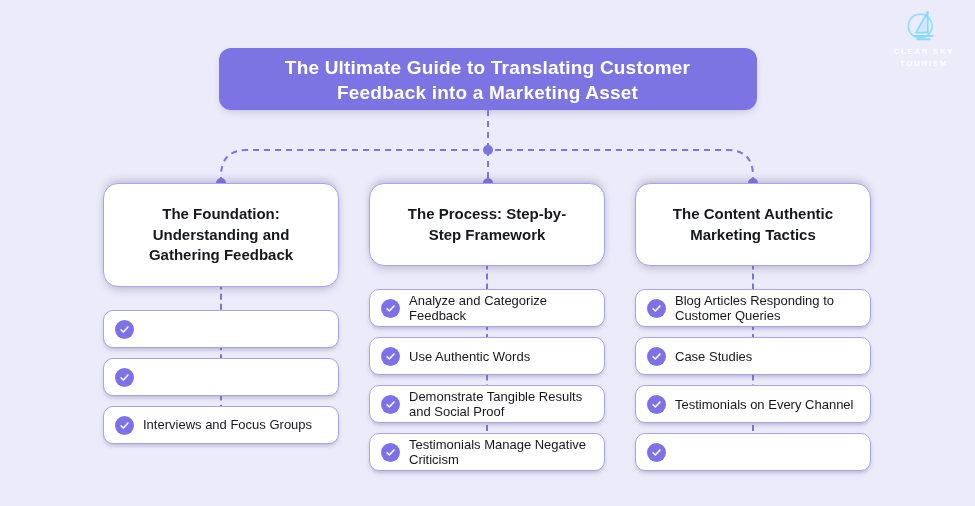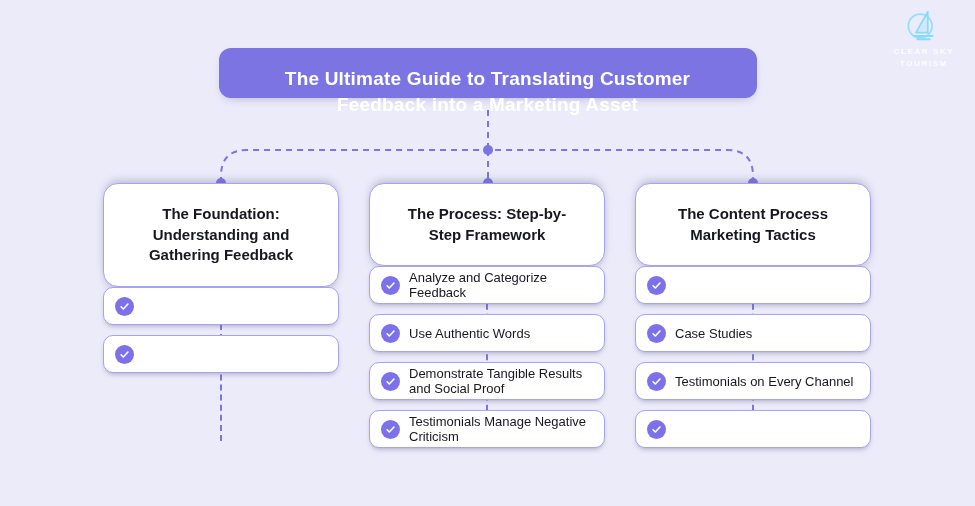--- a/index.html
+++ b/index.html
@@ -30,25 +30,25 @@
   .logo-text{
     margin-top:2px;
     font-size:8px;font-weight:700;letter-spacing:1.6px;
     color:rgba(255,255,255,0.85);
     line-height:1.45;text-transform:uppercase;white-space:nowrap;
   }
 
   
   .title-box{
     position:absolute;top:48px;left:50%;transform:translateX(-50%);
-    width:538px;height:50px;
+    width:538px;height:62px;
     background:var(--accent);
     border-radius:12px;
-    display:flex;align-items:flex-start;justify-content:center;
-    padding:18px 34px;text-align:center;
+    display:flex;align-items:flex-end;justify-content:center;
+    padding:4px 34px;text-align:center;
     box-shadow:0 4px 10px -4px rgba(90,90,150,0.4);
   }
   .title-box h1{
     color:#ffffff;font-size:19px;font-weight:700;line-height:1.35;
     letter-spacing:.2px;
   }
 
   
   .connector{position:absolute;inset:0;pointer-events:none;}
 
@@ -66,20 +66,21 @@
     position:relative;z-index:1;
     min-height:75px;
     background:#ffffff;
     border:1px solid var(--border);
     border-radius:15px;
     display:flex;align-items:center;justify-content:center;
     text-align:center;padding:20px 24px;
     font-size:15px;font-weight:700;line-height:1.38;color:var(--ink);
     box-shadow:0 -5px 9px -3px rgba(104,104,140,0.40),
                0  5px 9px -3px rgba(104,104,140,0.40);
+    margin-bottom:23px;
   }
   .col-items{display:flex;flex-direction:column;gap:10px;}
   .item{
     position:relative;z-index:1;
     height:38px;
     background:#ffffff;
     border:1px solid var(--border);
     border-radius:10px;
     display:flex;align-items:center;gap:9px;
     padding:0 8px 0 11px;
@@ -144,20 +145,28 @@
 
     <div class="item">
       <span class="check">
         <svg width="11" height="11" viewBox="0 0 24 24">
           <path d="M4.5 12.5 L9.5 17.5 L19.5 6.5" stroke="#ffffff" stroke-width="3.4" fill="none" stroke-linecap="round" stroke-linejoin="round"></path>
         </svg>
       </span>
     </div>
 
 
+    <div class="item">
+      <span class="check">
+        <svg width="11" height="11" viewBox="0 0 24 24">
+          <path d="M4.5 12.5 L9.5 17.5 L19.5 6.5" stroke="#ffffff" stroke-width="3.4" fill="none" stroke-linecap="round" stroke-linejoin="round"></path>
+        </svg>
+      </span>
+      <span class="item-text">Interviews and Focus Groups</span>
+    </div>
   </div>
     </div>
 
     <div class="column">
       <div class="col-dash"></div>
       <div class="col-header">The Process: Step-by-Step Framework</div>
       <div class="col-items">
     <div class="item">
       <span class="check">
         <svg width="11" height="11" viewBox="0 0 24 24">
@@ -191,28 +200,29 @@
           <path d="M4.5 12.5 L9.5 17.5 L19.5 6.5" stroke="#ffffff" stroke-width="3.4" fill="none" stroke-linecap="round" stroke-linejoin="round"></path>
         </svg>
       </span>
       <span class="item-text">Testimonials Manage Negative Criticism</span>
     </div>
   </div>
     </div>
 
     <div class="column">
       <div class="col-dash"></div>
-      <div class="col-header">The Content Process Marketing Tactics</div>
+      <div class="col-header">The Content Authentic Marketing Tactics</div>
       <div class="col-items">
     <div class="item">
       <span class="check">
         <svg width="11" height="11" viewBox="0 0 24 24">
           <path d="M4.5 12.5 L9.5 17.5 L19.5 6.5" stroke="#ffffff" stroke-width="3.4" fill="none" stroke-linecap="round" stroke-linejoin="round"></path>
         </svg>
       </span>
+      <span class="item-text">Blog Articles Responding to Customer Queries</span>
     </div>
 
     <div class="item">
       <span class="check">
         <svg width="11" height="11" viewBox="0 0 24 24">
           <path d="M4.5 12.5 L9.5 17.5 L19.5 6.5" stroke="#ffffff" stroke-width="3.4" fill="none" stroke-linecap="round" stroke-linejoin="round"></path>
         </svg>
       </span>
       <span class="item-text">Case Studies</span>
     </div>

